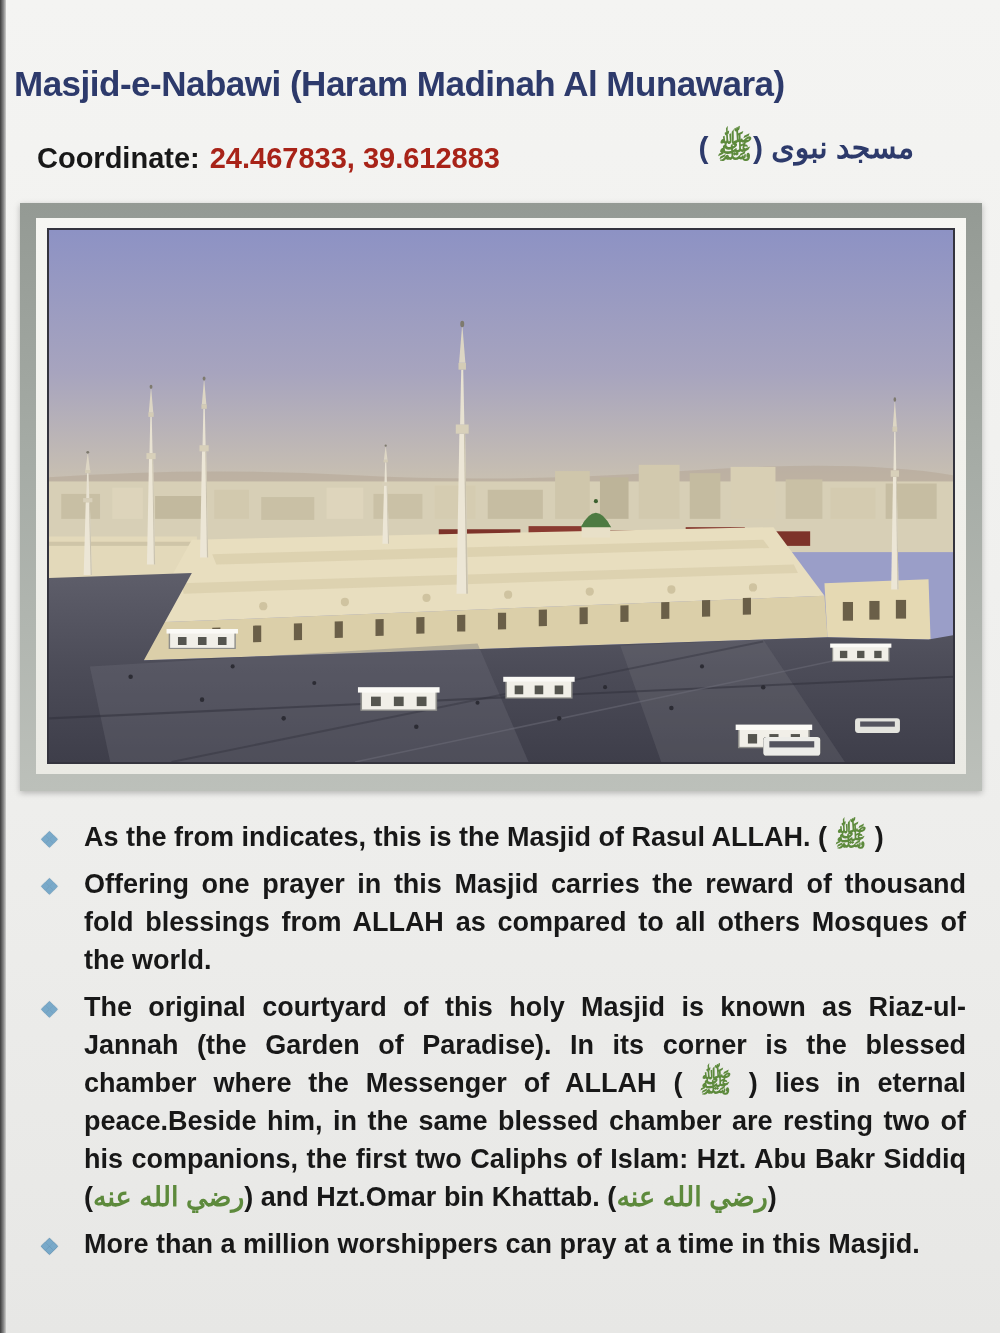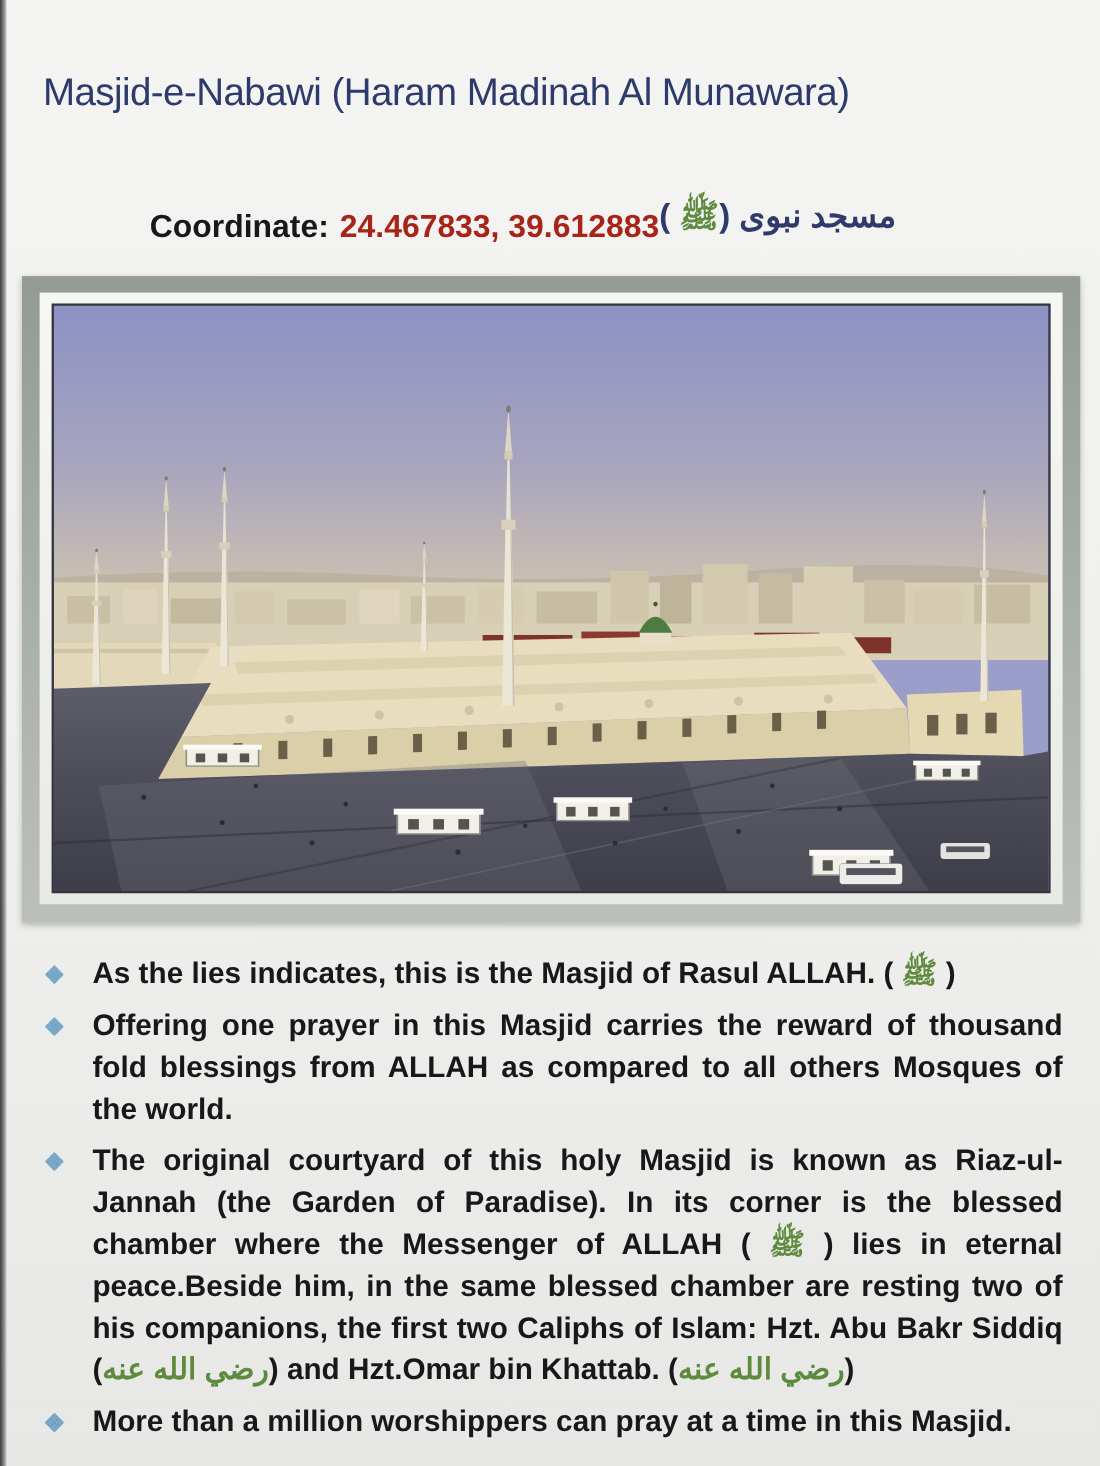--- a/index.html
+++ b/index.html
@@ -11,33 +11,33 @@
   body{
     font-family:"Liberation Sans", sans-serif;
     background:linear-gradient(180deg,#f4f4f2 0%,#efefed 55%,#e7e7e5 100%);
     position:relative; overflow:hidden;
   }
   .left-scan-edge{
     position:absolute; left:0; top:0; width:6px; height:1333px;
     background:linear-gradient(90deg,#3d3d3d 0%,#8a8a8a 60%,#cfcfcd 100%);
   }
   .page-title{
-    margin:64px 0 0 39px;
-    font-size:35px; font-weight:normal; letter-spacing:-0.5px;
+    margin:64px 0 0 14px;
+    font-size:35px; font-weight:bold; letter-spacing:-0.5px;
     color:var(--title_navy);
   }
   .subheader{
     margin-top:26px; padding:0 86px 0 37px;
-    display:flex; justify-content:center; align-items:flex-end;
+    display:flex; justify-content:space-between; align-items:flex-end;
   }
   .coordinate-line{ font-size:29px; font-weight:bold; color:var(--body_black); }
   .coordinate-value{ color:var(--coordinate_red); margin-left:10px; }
   .arabic-title{
     font-size:30px; font-weight:bold; color:var(--title_navy);
-    direction:rtl; margin-bottom:2px;margin-top:48px;
+    direction:rtl; margin-bottom:2px;
   }
   .seg-green{ color:var(--arabic_green); }
   .photo-frame{
     margin:28px 18px 0 20px; width:962px; height:588px;
     background:linear-gradient(180deg,#949a94 0%,#a6aca6 45%,#bcc0ba 100%);
     padding:15px 16px 17px 16px;
     box-shadow:0 2px 6px rgba(0,0,0,0.25);
   }
   .photo-mat{
     width:100%; height:100%;
@@ -224,18 +224,18 @@
         <use href="#minaret" transform="translate(142,140) scale(1,1.46)"></use>
         <use href="#minaret" transform="translate(322,206) scale(0.8,0.8)"></use>
         <use href="#minaret" transform="translate(391,86) scale(1.4,2.2)"></use>
         <use href="#minaret" transform="translate(820,160) scale(0.9,1.55)"></use>
       </svg>
     </div>
   </div>
 </div>
 
 <ul class="bullet-list" id="bullet-list">
-    <li class="bullet-item"><span class="bullet-marker">❖</span><span>As the lies indicates, this is the Masjid of Rasul ALLAH. ( </span><span class="seg-green" dir="auto">ﷺ</span><span> )</span></li>
+    <li class="bullet-item"><span class="bullet-marker">❖</span><span>As the from indicates, this is the Masjid of Rasul ALLAH. ( </span><span class="seg-green" dir="auto">ﷺ</span><span> )</span></li>
     <li class="bullet-item"><span class="bullet-marker">❖</span><span>Offering one prayer in this Masjid carries the reward of thousand fold blessings from ALLAH as compared to all others Mosques of the world.</span></li>
     <li class="bullet-item"><span class="bullet-marker">❖</span><span>The original courtyard of this holy Masjid is known as Riaz-ul-Jannah (the Garden of Paradise). In its corner is the blessed chamber where the Messenger of ALLAH ( </span><span class="seg-green" dir="auto">ﷺ</span><span> ) lies in eternal peace.Beside him, in the same blessed chamber are resting two of his companions, the first two Caliphs of Islam: Hzt. Abu Bakr Siddiq (</span><span class="seg-green" dir="auto">رضي الله عنه</span><span>) and Hzt.Omar bin Khattab. (</span><span class="seg-green" dir="auto">رضي الله عنه</span><span>)</span></li>
     <li class="bullet-item"><span class="bullet-marker">❖</span></li>
     <li class="bullet-item"><span class="bullet-marker">❖</span><span>More than a million worshippers can pray at a time in this Masjid.</span></li>
   </ul>
 
 </body></html>

